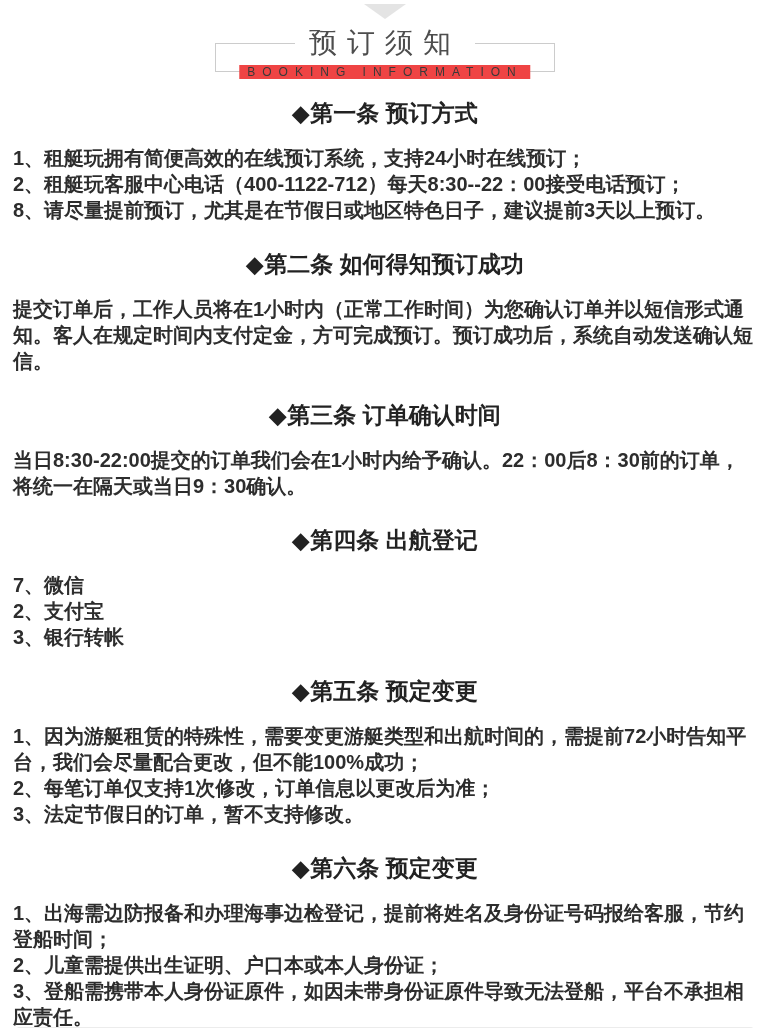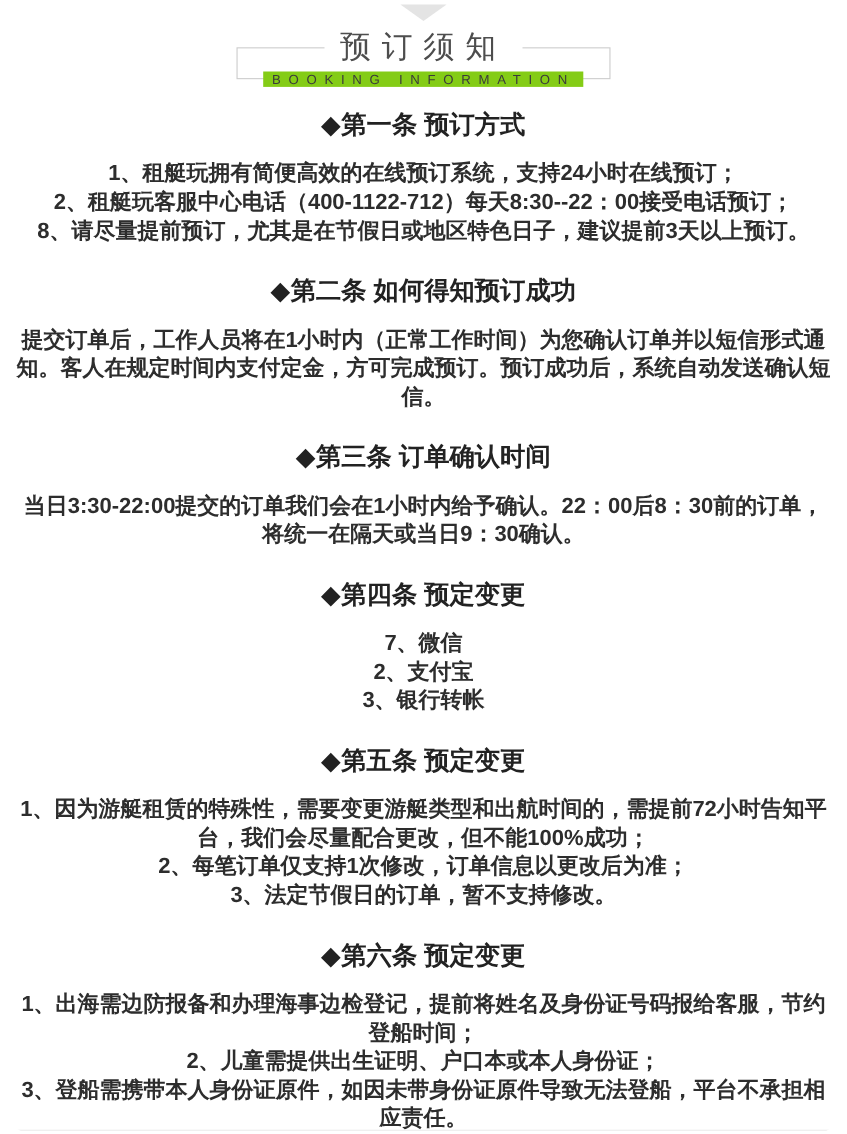--- a/index.html
+++ b/index.html
@@ -50,21 +50,21 @@
     color: #4d4d4d;
     white-space: nowrap;
   }
   .title-en {
     position: absolute;
     bottom: -8px;
     left: 50%;
     transform: translateX(-50%);
     margin: 0;
     padding: 0 8px;
-    background: #84cc16;
+    background: #ef4444;
     font-size: 12px;
     line-height: 14px;
     font-weight: 400;
     letter-spacing: 7px;
     color: #3a3a3a;
     white-space: nowrap;
   }
   .section-heading {
     margin: 26px 0 16px 0;
     font-size: 23px;
@@ -76,21 +76,20 @@
   .section-heading .diamond {
     font-size: 22px;
     margin-right: 1px;
   }
   .section-body p {
     margin: 0;
     font-size: 20px;
     line-height: 26px;
     font-weight: bold;
     color: #2d2d2d;
-    text-align: center;
   }
   .bottom-divider {
     position: absolute;
     left: 0;
     top: 1027px;
     width: 770px;
     height: 1px;
     background: #ececec;
   }
 </style>
@@ -118,26 +117,26 @@
   <div class="section">
     <h2 class="section-heading"><span class="diamond">◆</span><span>第二条 如何得知预订成功</span></h2>
     <div class="section-body">
       <p>提交订单后，工作人员将在1小时内（正常工作时间）为您确认订单并以短信形式通知。客人在规定时间内支付定金，方可完成预订。预订成功后，系统自动发送确认短信。</p>
     </div>
   </div>
 
   <div class="section">
     <h2 class="section-heading"><span class="diamond">◆</span><span>第三条 订单确认时间</span></h2>
     <div class="section-body">
-      <p>当日3:30-22:00提交的订单我们会在1小时内给予确认。22：00后8：30前的订单，将统一在隔天或当日9：30确认。</p>
+      <p>当日8:30-22:00提交的订单我们会在1小时内给予确认。22：00后8：30前的订单，将统一在隔天或当日9：30确认。</p>
     </div>
   </div>
 
   <div class="section">
-    <h2 class="section-heading"><span class="diamond">◆</span><span>第四条 预定变更</span></h2>
+    <h2 class="section-heading"><span class="diamond">◆</span><span>第四条 出航登记</span></h2>
     <div class="section-body">
       <p>7、微信</p>
       <p>2、支付宝</p>
       <p>3、银行转帐</p>
     </div>
   </div>
 
   <div class="section">
     <h2 class="section-heading"><span class="diamond">◆</span><span>第五条 预定变更</span></h2>
     <div class="section-body">

